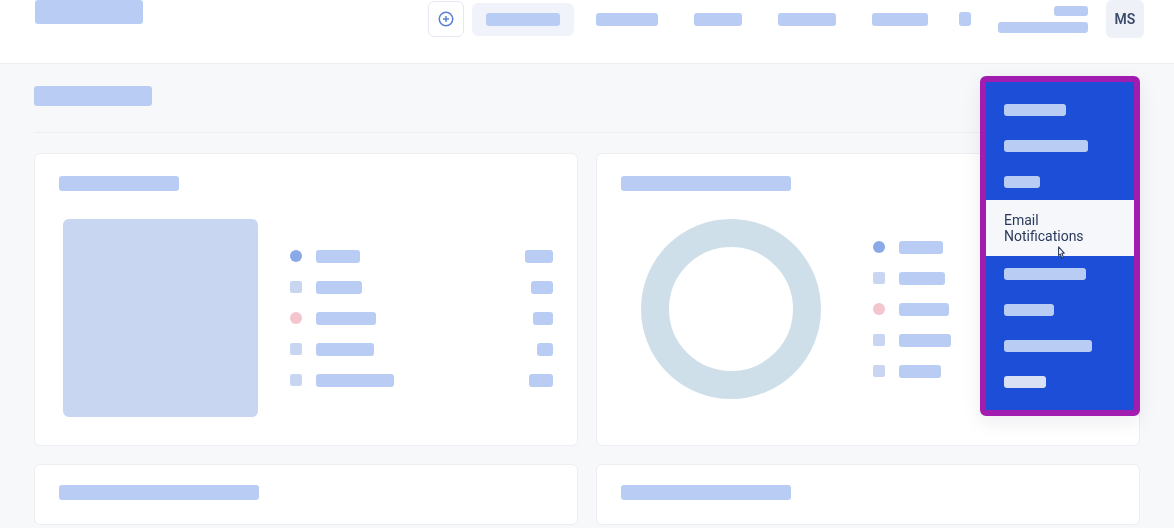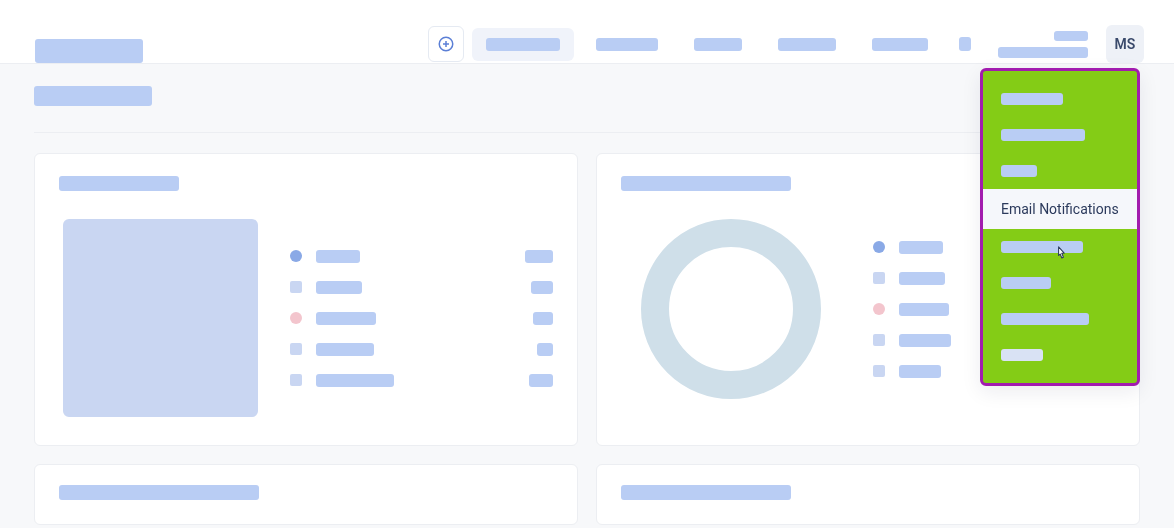--- a/index.html
+++ b/index.html
@@ -9,21 +9,21 @@
     width: 1174px;
     height: 528px;
     overflow: hidden;
     position: relative;
   }
   .topbar {
     height: 64px;
     background: #fff;
     border-bottom: 1px solid #eceef2;
     display: flex;
-    align-items: flex-end;
+    align-items: flex-start;
     padding: 0 30px 0 35px;
   }
   .logo {
     width: 108px; height: 24px; background: #b9cdf4; border-radius: 3px;
   }
   .nav-spacer { flex: 1; }
   .nav-items { display: flex; align-items: center; gap: 8px; }
   .plus-btn {
     width: 36px; height: 36px; border: 1px solid #e5eaf2; border-radius: 6px;
     display: flex; align-items: center; justify-content: center;
@@ -69,22 +69,22 @@
   .donut {
     width:180px; height:180px; border-radius:50%;
     border:28px solid #cfdfe9; margin:0 20px;
   }
   .cards-row2 { display:flex; gap:18px; margin-top:18px; }
   .card2 {
     flex:1; background:#fff; border:1px solid #eceef2; border-radius:6px;
     padding:20px 24px;
   }
   .dropdown {
-    position:absolute; top:4px; right:34px;
-    width:160px; background:#84cc16; border:3px solid #a21caf; border-radius:6px;
+    position:absolute; top:12px; right:34px;
+    width:160px; background:#1d4ed8; border:6px solid #a21caf; border-radius:6px;
     box-shadow:0 6px 20px rgba(20,30,60,.08);
     padding:10px 0;
     z-index:50;
   }
   .dd-item {
     padding:12px 18px; cursor:pointer; display:flex; align-items:center;
   }
   .dd-item.hover { background:#f5f7fb; }
   .dd-text { color:#2b3a5c; font-size:14px; }
   .dd-ph { height:12px; background:#b9cdf4; border-radius:3px; }

